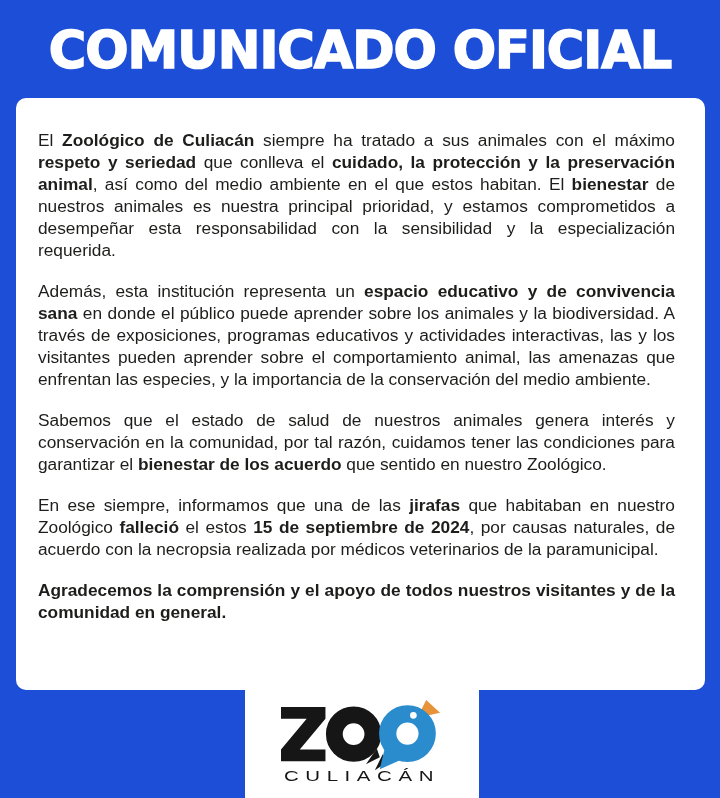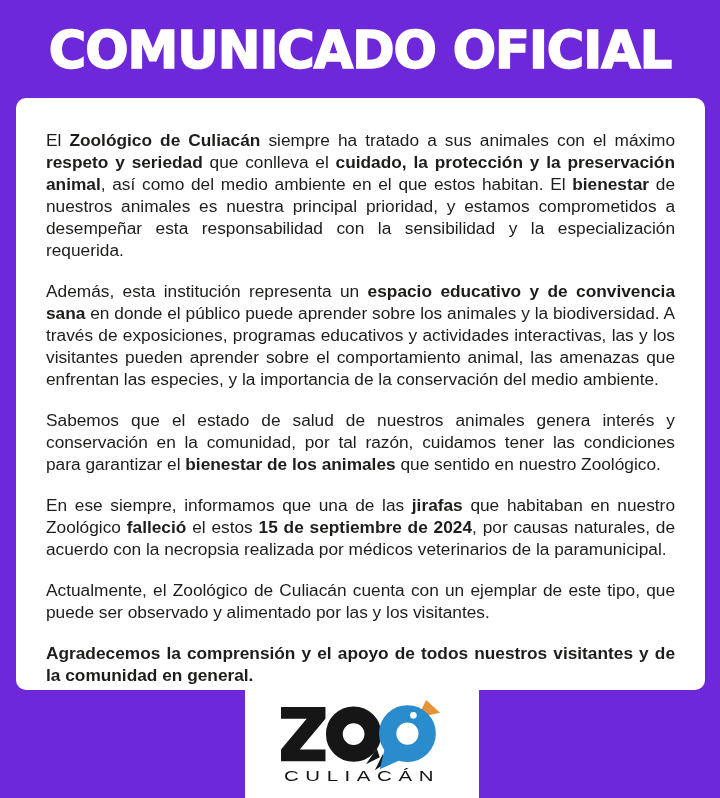--- a/index.html
+++ b/index.html
@@ -6,21 +6,21 @@
   html, body { width: 720px; height: 798px; }
   body {
     font-family: "Liberation Sans", sans-serif;
     background: #3486c1;
     position: relative;
     overflow: hidden;
   }
   .page {
     position: absolute;
     inset: 0;
-    background: #6d28d9;
+    background: #1d4ed8;
   }
   .title {
     position: absolute;
     left: 0; top: 0;
     width: 720px;
     height: 98px;
     line-height: 102px;
     text-align: center;
     color: #ffffff;
     font-family: "DejaVu Sans", "Liberation Sans", sans-serif;
@@ -29,21 +29,21 @@
     letter-spacing: -1px;
     -webkit-text-stroke: 1.6px #ffffff;
     white-space: nowrap;
   }
   .card {
     position: absolute;
     left: 16px; top: 98px;
     width: 689px; height: 592px;
     background: #ffffff;
     border-radius: 10px;
-    padding: 31px 30px 0 30px;
+    padding: 31px 30px 0 22px;
   }
   .para {
     color: #1d1d1b;
     font-size: 17.3px;
     line-height: 22px;
     text-align: justify;
     margin-bottom: 19px;
     hyphens: auto;
     -webkit-hyphens: auto;
   }
@@ -75,25 +75,24 @@
 <div class="page">
 
   <h1 class="title">COMUNICADO OFICIAL</h1>
 
   <div class="card">
 
     <p class="para"><span>El </span><span class="b">Zoológico de Culiacán</span><span> siempre ha tratado a sus animales con el máximo </span><span class="b">respeto y seriedad</span><span> que conlleva el </span><span class="b">cuidado, la protección y la preservación animal</span><span>, así como del medio ambiente en el que estos habitan. El </span><span class="b">bienestar</span><span> de nuestros animales es nuestra principal prioridad, y estamos comprometidos a desempeñar esta responsabilidad con la sensibilidad y la especialización requerida.</span></p>
 
     <p class="para"><span>Además, esta institución representa un </span><span class="b">espacio educativo y de convivencia sana</span><span> en donde el público puede aprender sobre los animales y la biodiversidad. A través de exposiciones, programas educativos y actividades interactivas, las y los visitantes pueden aprender sobre el comportamiento animal, las amenazas que enfrentan las especies, y la importancia de la conservación del medio ambiente.</span></p>
 
-    <p class="para"><span>Sabemos que el estado de salud de nuestros animales genera interés y conservación en la comunidad, por tal razón, cuidamos tener las condiciones para garantizar el </span><span class="b">bienestar de los animales</span><span> que sentido en nuestro Zoológico.</span></p>
+    <p class="para"><span>Sabemos que el estado de salud de nuestros animales genera interés y conservación en la comunidad, por tal razón, cuidamos tener las condiciones para garantizar el </span><span class="b">bienestar de los acuerdo</span><span> que sentido en nuestro Zoológico.</span></p>
 
     <p class="para"><span>En ese siempre, informamos que una de las </span><span class="b">jirafas</span><span> que habitaban en nuestro Zoológico </span><span class="b">falleció</span><span> el estos </span><span class="b">15 de septiembre de 2024</span><span>, por causas naturales, de acuerdo con la necropsia realizada por médicos veterinarios de la paramunicipal.</span></p>
 
-    <p class="para"><span>Actualmente, el Zoológico de Culiacán cuenta con un ejemplar de este tipo, que puede ser observado y alimentado por las y los visitantes.</span></p>
 
     <p class="para allbold"><span>Agradecemos la comprensión y el apoyo de todos nuestros visitantes y de la comunidad en general.</span></p>
 
   </div>
 
   <div class="logo-tab">
     <svg class="logo-svg" viewBox="0 -5 164 85" xmlns="http://www.w3.org/2000/svg">
 
       <polygon points="0,3 45,3 45,15 19,46 45,46 45,58 0,58 0,46 26,15 0,15" fill="#161616"></polygon>
 

